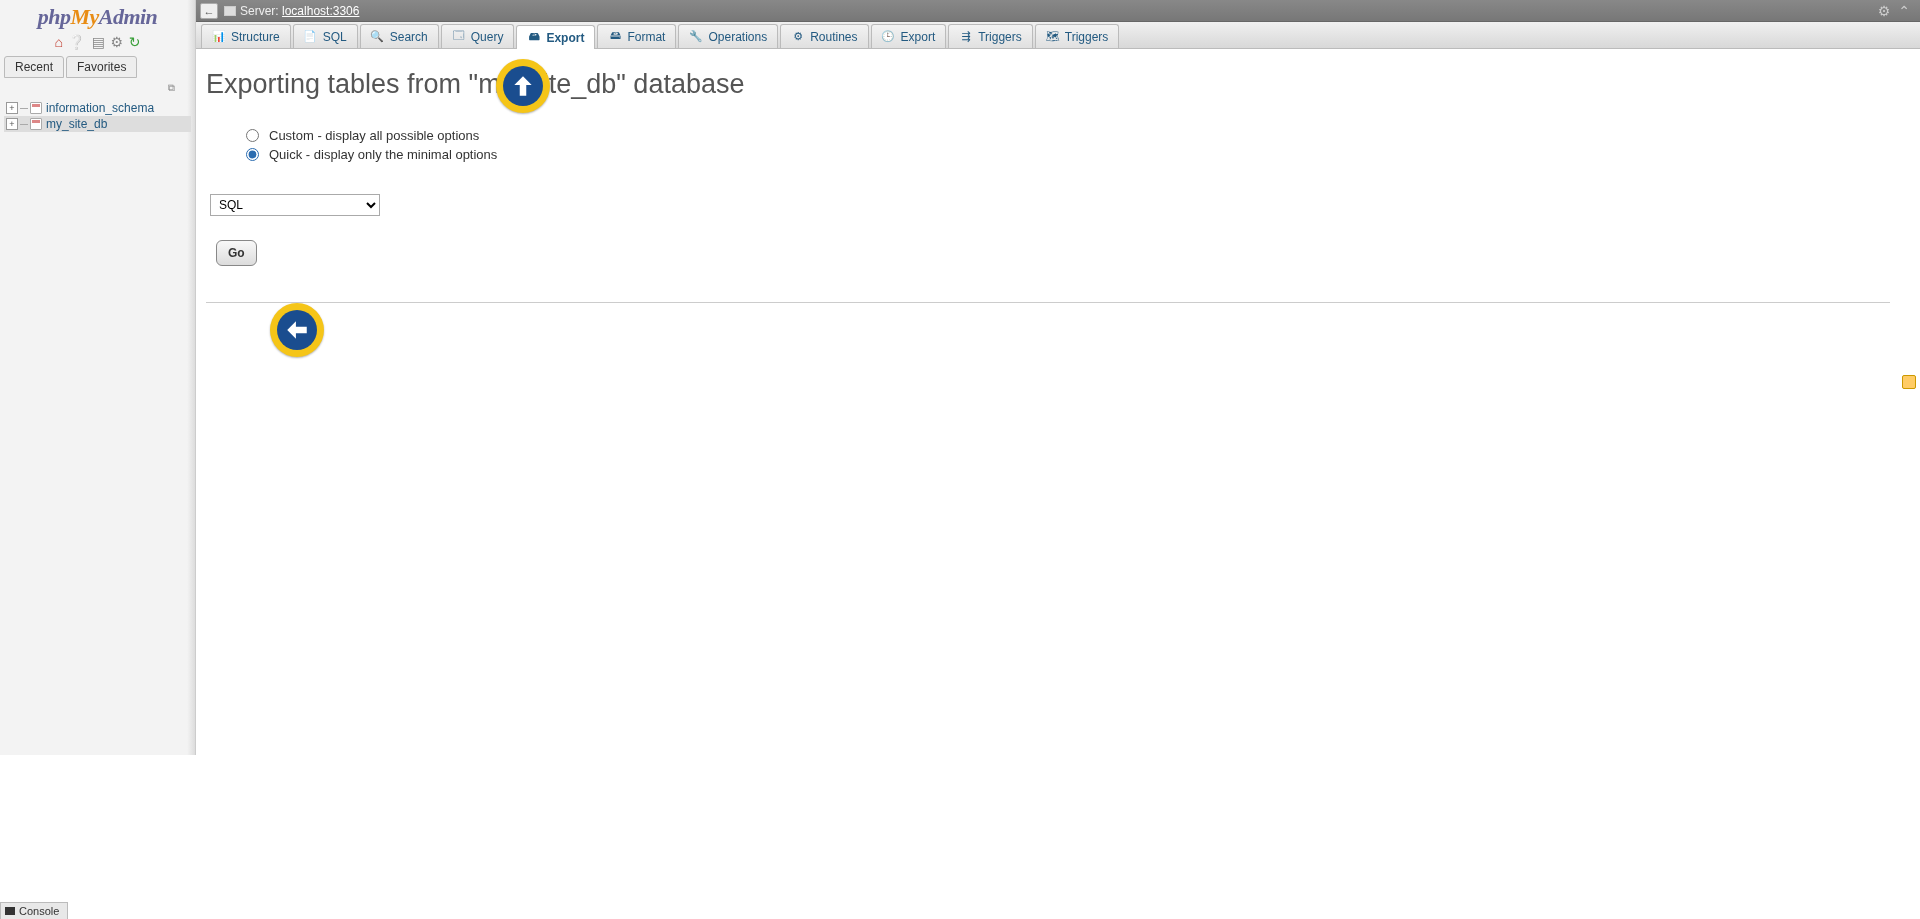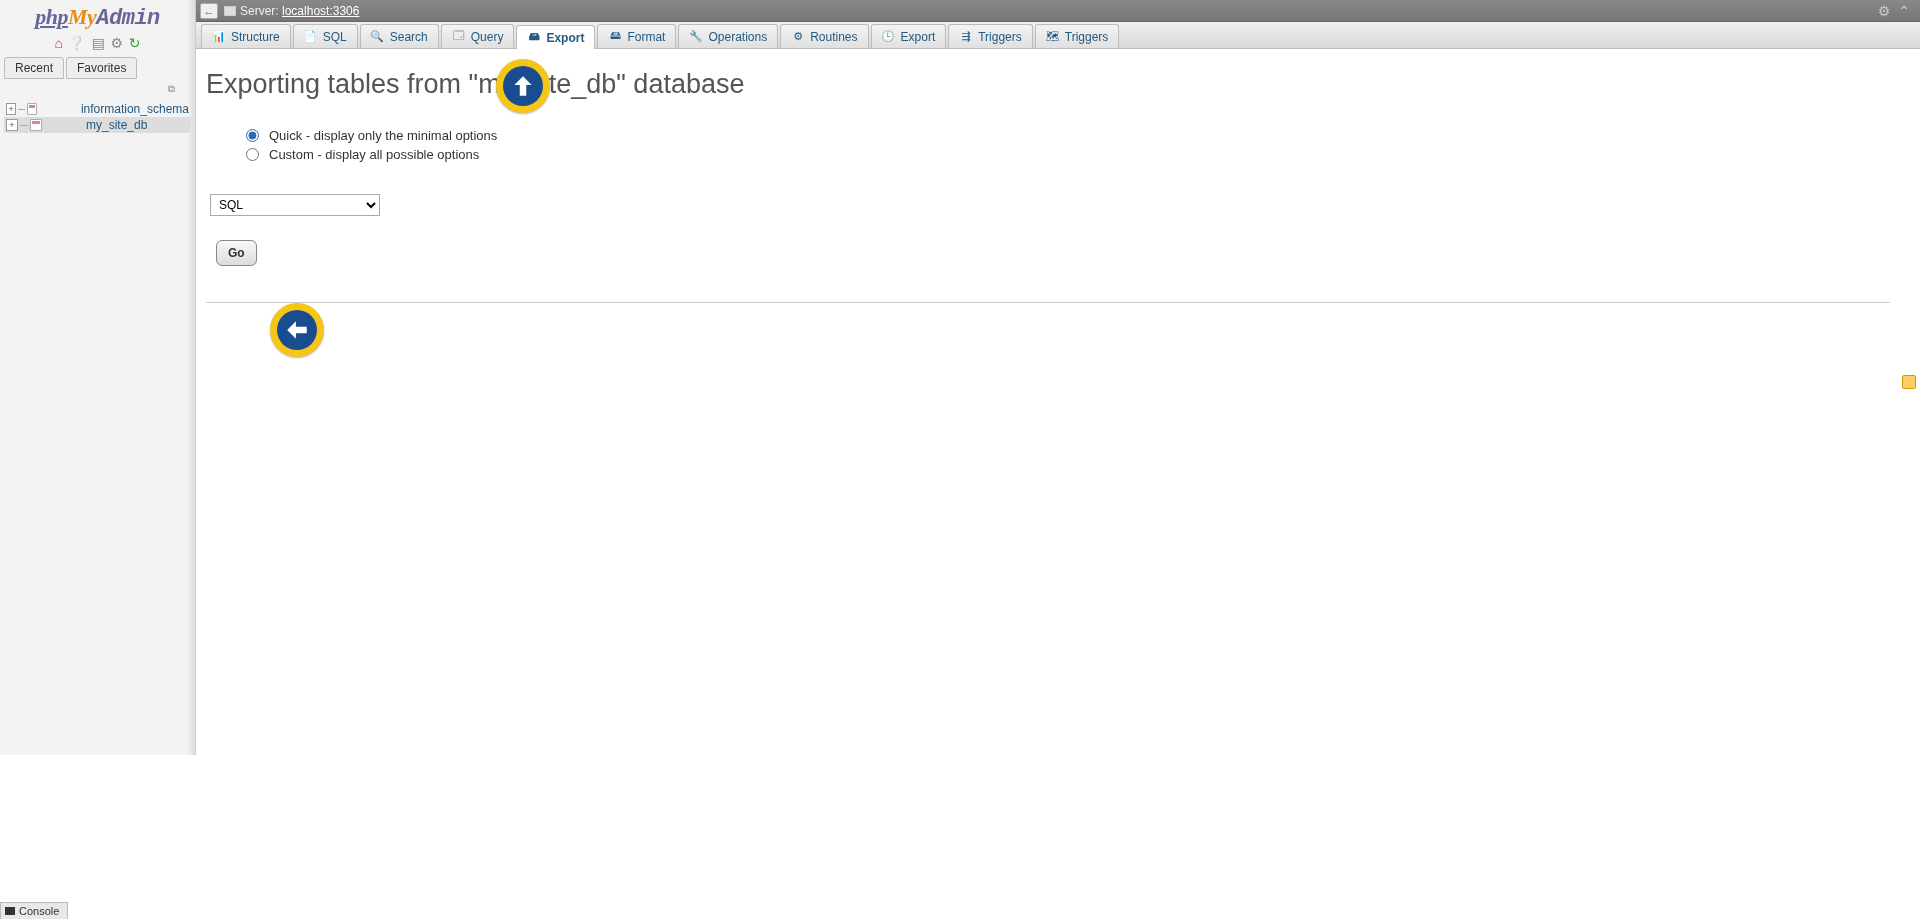--- a/index.html
+++ b/index.html
@@ -6,23 +6,23 @@
 body { font-family: sans-serif; font-size: 13px; color: #333; background: #fff; overflow: hidden; }
 
 
 .app { display: flex; height: 755px; width: 100%; }
 .sidebar { width: 196px; background: linear-gradient(to right, #f3f3f3 0%, #f3f3f3 96%, #dcdcdc 100%); border-right: 1px solid #ccc; display: flex; flex-direction: column; }
 .main { flex: 1; display: flex; flex-direction: column; background: #fff; }
 
 
 .logo { text-align: center; padding: 4px 0 2px; }
 .logo-text { font-family: Georgia, serif; font-style: italic; font-weight: bold; font-size: 22px; letter-spacing: -0.5px; }
-.logo-php { color: #666699; text-decoration: underline; }
+.logo-php { color: #666699; }
 .logo-my { color: #e88c14; }
-.logo-admin { color: #666699; font-family: Liberation Mono, monospace; }
+.logo-admin { color: #666699; }
 
 .sidebar-icons { text-align: center; padding: 2px 0 6px; }
 .sidebar-icons span { display: inline-block; margin: 0 1px; cursor: pointer; font-size: 14px; }
 .icon-home { color: #c0392b; }
 .icon-help { color: #3b7dc0; }
 .icon-doc { color: #888; }
 .icon-gear { color: #888; }
 .icon-reload { color: #3aa03a; }
 
 .sidebar-tabs { display: flex; padding: 0 4px; }
@@ -30,21 +30,21 @@
 
 .chain-icon { text-align: right; padding: 4px 20px 4px 0; color: #888; font-size: 10px; }
 
 .tree { padding: 2px 4px; font-size: 12px; }
 .tree-item { display: flex; align-items: center; padding: 1px 2px; cursor: pointer; }
 .tree-item.selected { background: #ddd; }
 .tree-toggle { width: 12px; height: 12px; border: 1px solid #999; background: #fff; font-size: 9px; line-height: 10px; text-align: center; margin-right: 2px; color: #555; }
 .tree-line { width: 8px; height: 1px; background: #aaa; margin-right: 2px; }
 .tree-dbicon { display:inline-block; width:12px; height:12px; border:1px solid #aaa; background:#fff; border-radius:1px; margin-right:4px; position:relative; }
 .tree-dbicon::before { content:''; position:absolute; top:1px; left:1px; right:1px; height:3px; background:#d88; }
-.tree-label { color: #235a81; margin-left: 40px; }
+.tree-label { color: #235a81; }
 
 
 .topbar { height: 22px; background: linear-gradient(#888, #777); display: flex; align-items: center; padding: 0 4px; color: #fff; font-size: 12px; border-bottom: 1px solid #666; }
 .back-btn { width: 18px; height: 16px; background: #eee; border: 1px solid #aaa; border-radius: 2px; margin-right: 6px; display:flex; align-items:center; justify-content:center; color:#555; font-size:11px; cursor:pointer; }
 .server-icon { display:inline-block; width:12px; height:10px; border:1px solid #ccc; background:#ddd; margin-right:4px; }
 .server-text { color: #eee; }
 .server-text a { color: #fff; text-decoration: underline; margin-top: 12px; }
 .topbar-right { margin-left:auto; display:flex; gap:8px; padding-right:6px; color:#ccc; }
 .top-gear, .top-collapse { cursor:pointer; font-size:14px; }
 
@@ -185,26 +185,26 @@
           <span class="tab-icon">🗺</span>
           <span>Triggers</span>
         </div>
     </div>
 
     <div class="content">
       <h2 class="page-title">Exporting tables from "my_site_db" database</h2>
 
       <div class="radio-group">
         <div class="radio-row">
+          <input type="radio" name="method" style="">
+          <label>Custom - display all possible options</label>
+        </div>
+        <div class="radio-row">
           <input type="radio" name="method" checked="" style="">
           <label>Quick - display only the minimal options</label>
-        </div>
-        <div class="radio-row">
-          <input type="radio" name="method" style="">
-          <label>Custom - display all possible options</label>
         </div>
       </div>
 
       <div class="format-select">
         <select>
           <option>SQL</option>
         </select>
       </div>
 
       <button class="go-btn">Go</button>

